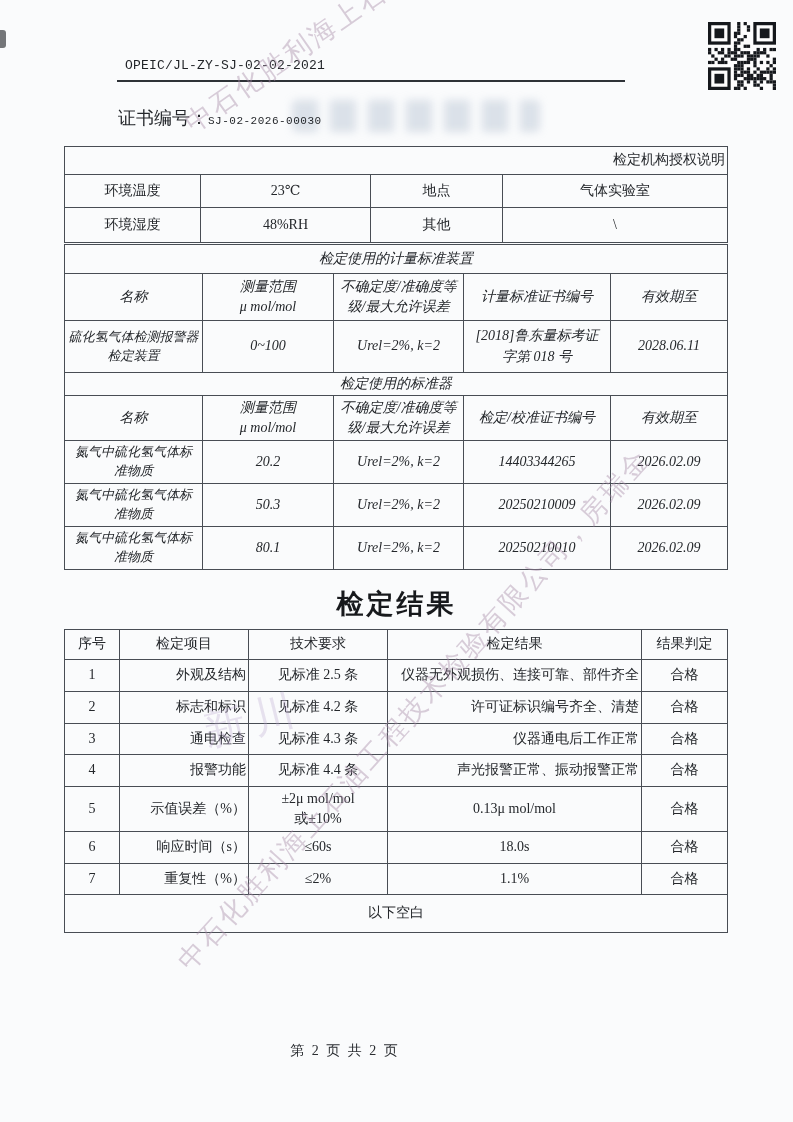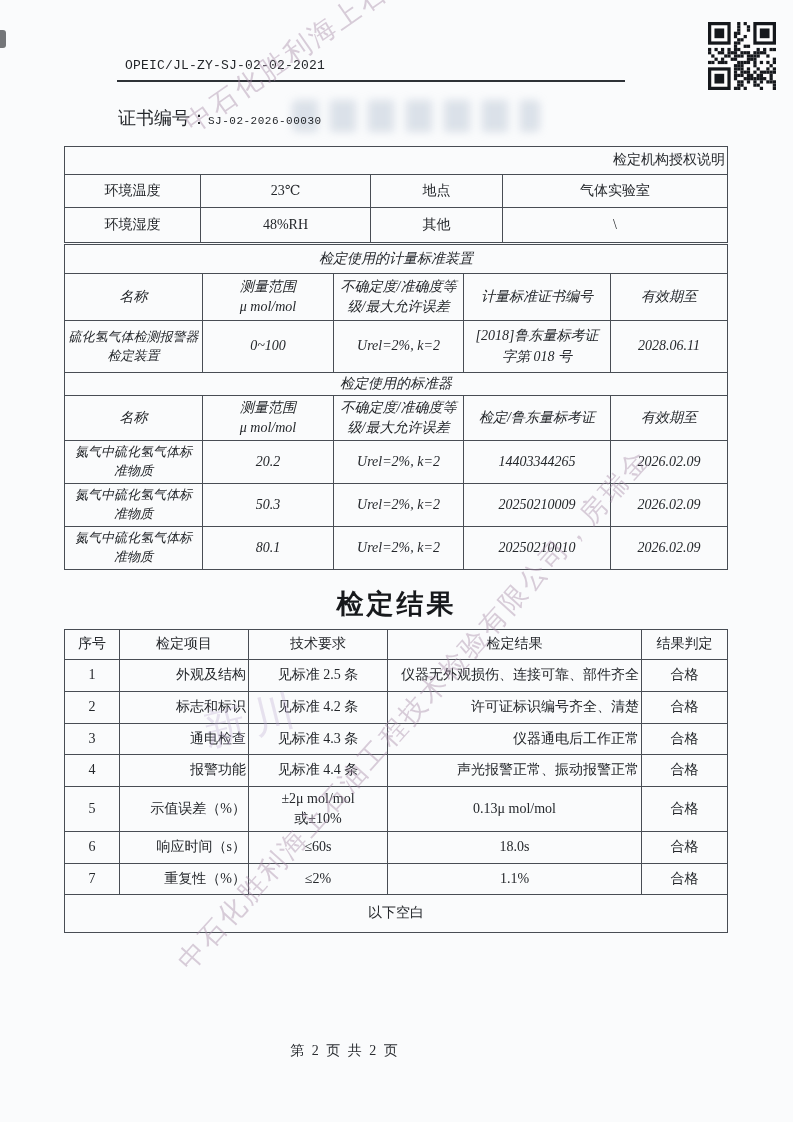--- a/index.html
+++ b/index.html
@@ -293,21 +293,21 @@
   </tr>
   <tr style="height:20px">
     <td colspan="5" class="section-title-cell">检定使用的标准器</td>
   </tr>
   <tr style="height:45px">
     <td>名称</td>
     <td>测量范围
 μ mol/mol</td>
     <td>不确定度/准确度等
 级/最大允许误差</td>
-    <td>检定/鲁东量标考证</td>
+    <td>检定/校准证书编号</td>
     <td>有效期至</td>
   </tr>
   <tr style="height:43px">
     <td class="small">氮气中硫化氢气体标
 准物质</td>
     <td>20.2</td>
     <td>Urel=2%, k=2</td>
     <td>14403344265</td>
     <td>2026.02.09</td>
   </tr>

